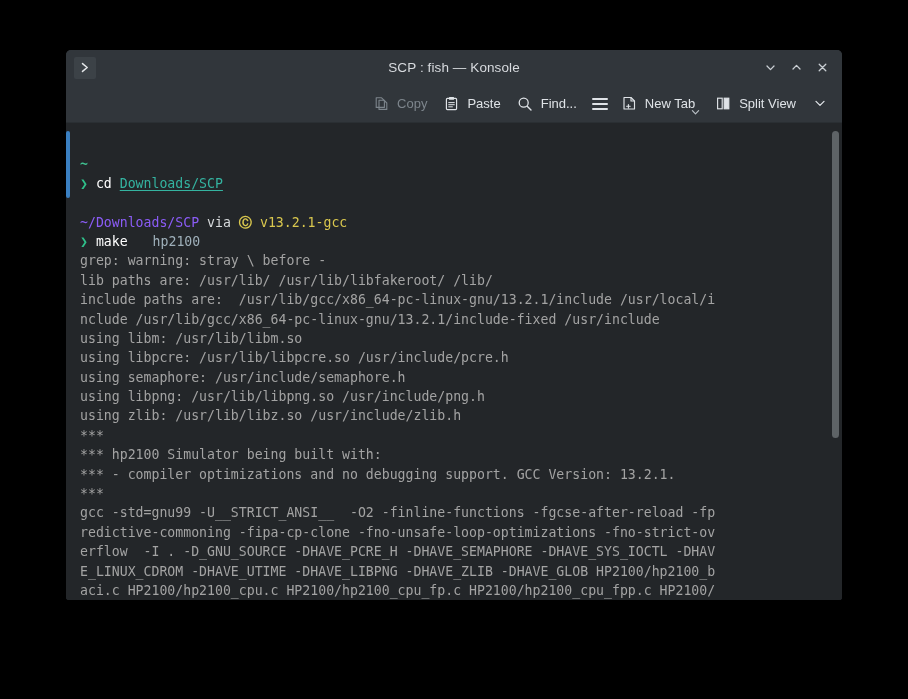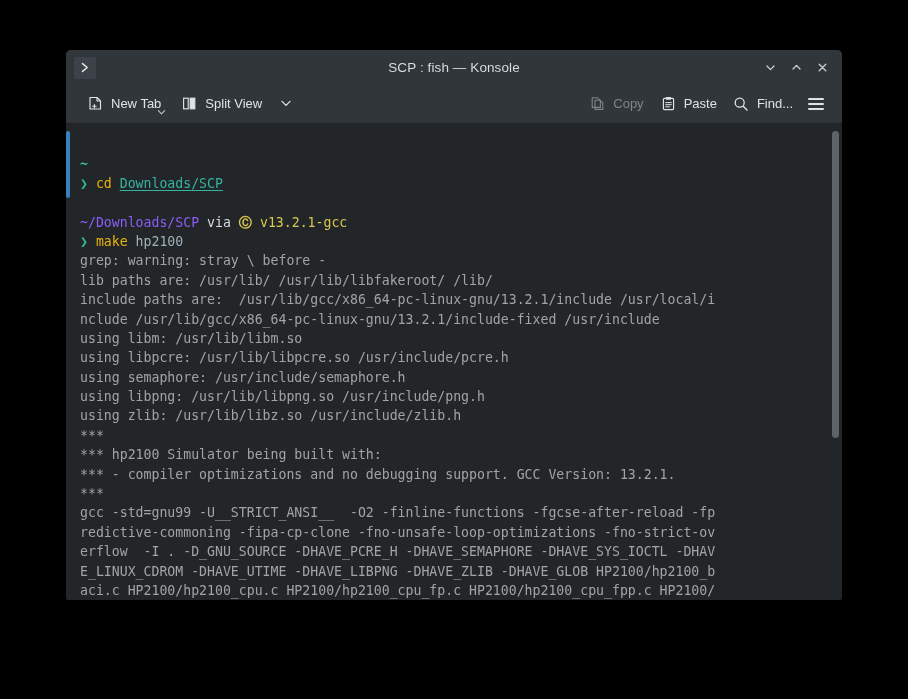--- a/index.html
+++ b/index.html
@@ -137,23 +137,23 @@
     line-height: 19.4px;
     color: #cfd2d4;
     white-space: pre;
     overflow: hidden;
   }
   .line { height: 19.4px; }
 
   
   .c-tilde   { color: #3fbf8f; font-weight: bold; }
   .c-arrow   { color: #2fc08a; font-weight: bold; }
-  .c-cmd     { color: #eab308; }
+  .c-cmd     { color: #ffffff; }
   .c-path-ul { color: #34b3a0; text-decoration: underline; text-underline-offset: 2px; }
-  .c-arg     { color: #9fb0ba; }
+  .c-arg     { color: #9fb0ba; margin-left: 17px; }
   .c-dir     { color: #8b5cf6; font-weight: normal; }
   .c-via     { color: #d6d9db; text-align: center; }
   .c-lang    { color: #d9c74e; font-weight: normal; }
   .c-out     { color: #a3a3a3; }
   .c-langicon{ color: #d9c74e; font-weight: bold; }
 
   
   #scrollbar {
     width: 14px;
     flex: 0 0 14px;
@@ -199,58 +199,20 @@
       <div class="win-btn">
         <svg width="13" height="13" viewBox="0 0 13 13" aria-hidden="true">
           <path d="M3.2 3.2 L9.8 9.8 M9.8 3.2 L3.2 9.8" fill="none" stroke="#c9ced3" stroke-width="1.3" stroke-linecap="round"></path>
         </svg>
       </div>
     </div>
   </div>
 
   <div id="toolbar">
 
-    <div id="tb-left">
-
-      <div class="tb-btn">
-        <span class="tb-icon">
-          <svg width="15" height="15" viewBox="0 0 15 15" aria-hidden="true">
-            <path d="M2 1.5 H9 L12.5 5 V13 H2 Z" fill="none" stroke="#dfe3e7" stroke-width="1.15" stroke-linejoin="round"></path>
-            <path d="M9 1.5 V5 H12.5" fill="none" stroke="#dfe3e7" stroke-width="1.15" stroke-linejoin="round"></path>
-            <path d="M4.6 10.3 H8.2 M6.4 8.5 V12.1" stroke="#dfe3e7" stroke-width="1.1" stroke-linecap="round"></path>
-          </svg>
-        </span>
-        <span>New Tab</span>
-        <span class="tb-caret-sub">
-          <svg width="9" height="7" viewBox="0 0 9 7" aria-hidden="true">
-            <path d="M1.4 1.6 L4.5 4.8 L7.6 1.6" fill="none" stroke="#b9bfc5" stroke-width="1.2" stroke-linecap="round" stroke-linejoin="round"></path>
-          </svg>
-        </span>
-      </div>
-
-      <div class="tb-btn">
-        <span class="tb-icon">
-          <svg width="15" height="15" viewBox="0 0 15 15" aria-hidden="true">
-            <rect x="1.6" y="2.2" width="4.6" height="10.6" fill="none" stroke="#dfe3e7" stroke-width="1.15"></rect>
-            <rect x="8.2" y="2.2" width="4.6" height="10.6" fill="#dfe3e7" stroke="#dfe3e7" stroke-width="1.15"></rect>
-          </svg>
-        </span>
-        <span>Split View</span>
-      </div>
-
-      <div class="tb-btn" style="padding:0 4px;">
-        <span class="tb-caret">
-          <svg width="12" height="9" viewBox="0 0 12 9" aria-hidden="true">
-            <path d="M2 2.4 L6 6.4 L10 2.4" fill="none" stroke="#dfe3e7" stroke-width="1.3" stroke-linecap="round" stroke-linejoin="round"></path>
-          </svg>
-        </span>
-      </div>
-
-    </div>
-
     <div id="tb-right">
 
       <div class="tb-btn disabled">
         <span class="tb-icon">
           <svg width="15" height="15" viewBox="0 0 15 15" aria-hidden="true">
             <path d="M2.2 1.8 H7.6 L10.4 4.6 V11.4 H2.2 Z" fill="none" stroke="#7d858c" stroke-width="1.1" stroke-linejoin="round"></path>
             <path d="M5 4.2 H10 L12.8 7 V13.4 H5 Z" fill="none" stroke="#7d858c" stroke-width="1.1" stroke-linejoin="round"></path>
           </svg>
         </span>
         <span>Copy</span>
@@ -279,20 +241,58 @@
 
       <div class="tb-btn" style="padding:0 6px;">
         <span class="hamburger">
           <i></i>
             <i></i>
             <i></i>
         </span>
       </div>
 
     </div>
+
+    <div id="tb-left">
+
+      <div class="tb-btn">
+        <span class="tb-icon">
+          <svg width="15" height="15" viewBox="0 0 15 15" aria-hidden="true">
+            <path d="M2 1.5 H9 L12.5 5 V13 H2 Z" fill="none" stroke="#dfe3e7" stroke-width="1.15" stroke-linejoin="round"></path>
+            <path d="M9 1.5 V5 H12.5" fill="none" stroke="#dfe3e7" stroke-width="1.15" stroke-linejoin="round"></path>
+            <path d="M4.6 10.3 H8.2 M6.4 8.5 V12.1" stroke="#dfe3e7" stroke-width="1.1" stroke-linecap="round"></path>
+          </svg>
+        </span>
+        <span>New Tab</span>
+        <span class="tb-caret-sub">
+          <svg width="9" height="7" viewBox="0 0 9 7" aria-hidden="true">
+            <path d="M1.4 1.6 L4.5 4.8 L7.6 1.6" fill="none" stroke="#b9bfc5" stroke-width="1.2" stroke-linecap="round" stroke-linejoin="round"></path>
+          </svg>
+        </span>
+      </div>
+
+      <div class="tb-btn">
+        <span class="tb-icon">
+          <svg width="15" height="15" viewBox="0 0 15 15" aria-hidden="true">
+            <rect x="1.6" y="2.2" width="4.6" height="10.6" fill="none" stroke="#dfe3e7" stroke-width="1.15"></rect>
+            <rect x="8.2" y="2.2" width="4.6" height="10.6" fill="#dfe3e7" stroke="#dfe3e7" stroke-width="1.15"></rect>
+          </svg>
+        </span>
+        <span>Split View</span>
+      </div>
+
+      <div class="tb-btn" style="padding:0 4px;">
+        <span class="tb-caret">
+          <svg width="12" height="9" viewBox="0 0 12 9" aria-hidden="true">
+            <path d="M2 2.4 L6 6.4 L10 2.4" fill="none" stroke="#dfe3e7" stroke-width="1.3" stroke-linecap="round" stroke-linejoin="round"></path>
+          </svg>
+        </span>
+      </div>
+
+    </div>
   </div>
 
   <div id="terminal-wrap">
 
     <div id="active-marker"></div>
 
     <div id="terminal"><div class="line">&nbsp;</div><div class="line"><span class="c-tilde">~</span></div><div class="line"><span class="c-arrow">❯ </span><span class="c-cmd">cd </span><span class="c-path-ul">Downloads/SCP</span></div><div class="line">&nbsp;</div><div class="line"><span class="c-dir">~/Downloads/SCP</span><span class="c-via"> via </span><span class="c-langicon">Ⓒ </span><span class="c-lang">v13.2.1-gcc</span></div><div class="line"><span class="c-arrow">❯ </span><span class="c-cmd">make </span><span class="c-arg">hp2100</span></div><div class="line"><span class="c-out">grep: warning: stray \ before -</span></div><div class="line"><span class="c-out">lib paths are: /usr/lib/ /usr/lib/libfakeroot/ /lib/</span></div><div class="line"><span class="c-out">include paths are:  /usr/lib/gcc/x86_64-pc-linux-gnu/13.2.1/include /usr/local/i</span></div><div class="line"><span class="c-out">nclude /usr/lib/gcc/x86_64-pc-linux-gnu/13.2.1/include-fixed /usr/include</span></div><div class="line"><span class="c-out">using libm: /usr/lib/libm.so</span></div><div class="line"><span class="c-out">using libpcre: /usr/lib/libpcre.so /usr/include/pcre.h</span></div><div class="line"><span class="c-out">using semaphore: /usr/include/semaphore.h</span></div><div class="line"><span class="c-out">using libpng: /usr/lib/libpng.so /usr/include/png.h</span></div><div class="line"><span class="c-out">using zlib: /usr/lib/libz.so /usr/include/zlib.h</span></div><div class="line"><span class="c-out">***</span></div><div class="line"><span class="c-out">*** hp2100 Simulator being built with:</span></div><div class="line"><span class="c-out">*** - compiler optimizations and no debugging support. GCC Version: 13.2.1.</span></div><div class="line"><span class="c-out">***</span></div><div class="line"><span class="c-out">gcc -std=gnu99 -U__STRICT_ANSI__  -O2 -finline-functions -fgcse-after-reload -fp</span></div><div class="line"><span class="c-out">redictive-commoning -fipa-cp-clone -fno-unsafe-loop-optimizations -fno-strict-ov</span></div><div class="line"><span class="c-out">erflow  -I . -D_GNU_SOURCE -DHAVE_PCRE_H -DHAVE_SEMAPHORE -DHAVE_SYS_IOCTL -DHAV</span></div><div class="line"><span class="c-out">E_LINUX_CDROM -DHAVE_UTIME -DHAVE_LIBPNG -DHAVE_ZLIB -DHAVE_GLOB HP2100/hp2100_b</span></div><div class="line"><span class="c-out">aci.c HP2100/hp2100_cpu.c HP2100/hp2100_cpu_fp.c HP2100/hp2100_cpu_fpp.c HP2100/</span></div></div>
 
     <div id="scrollbar">
       <div id="scroll-thumb" style="top: 8px; height: 307px;"></div>

